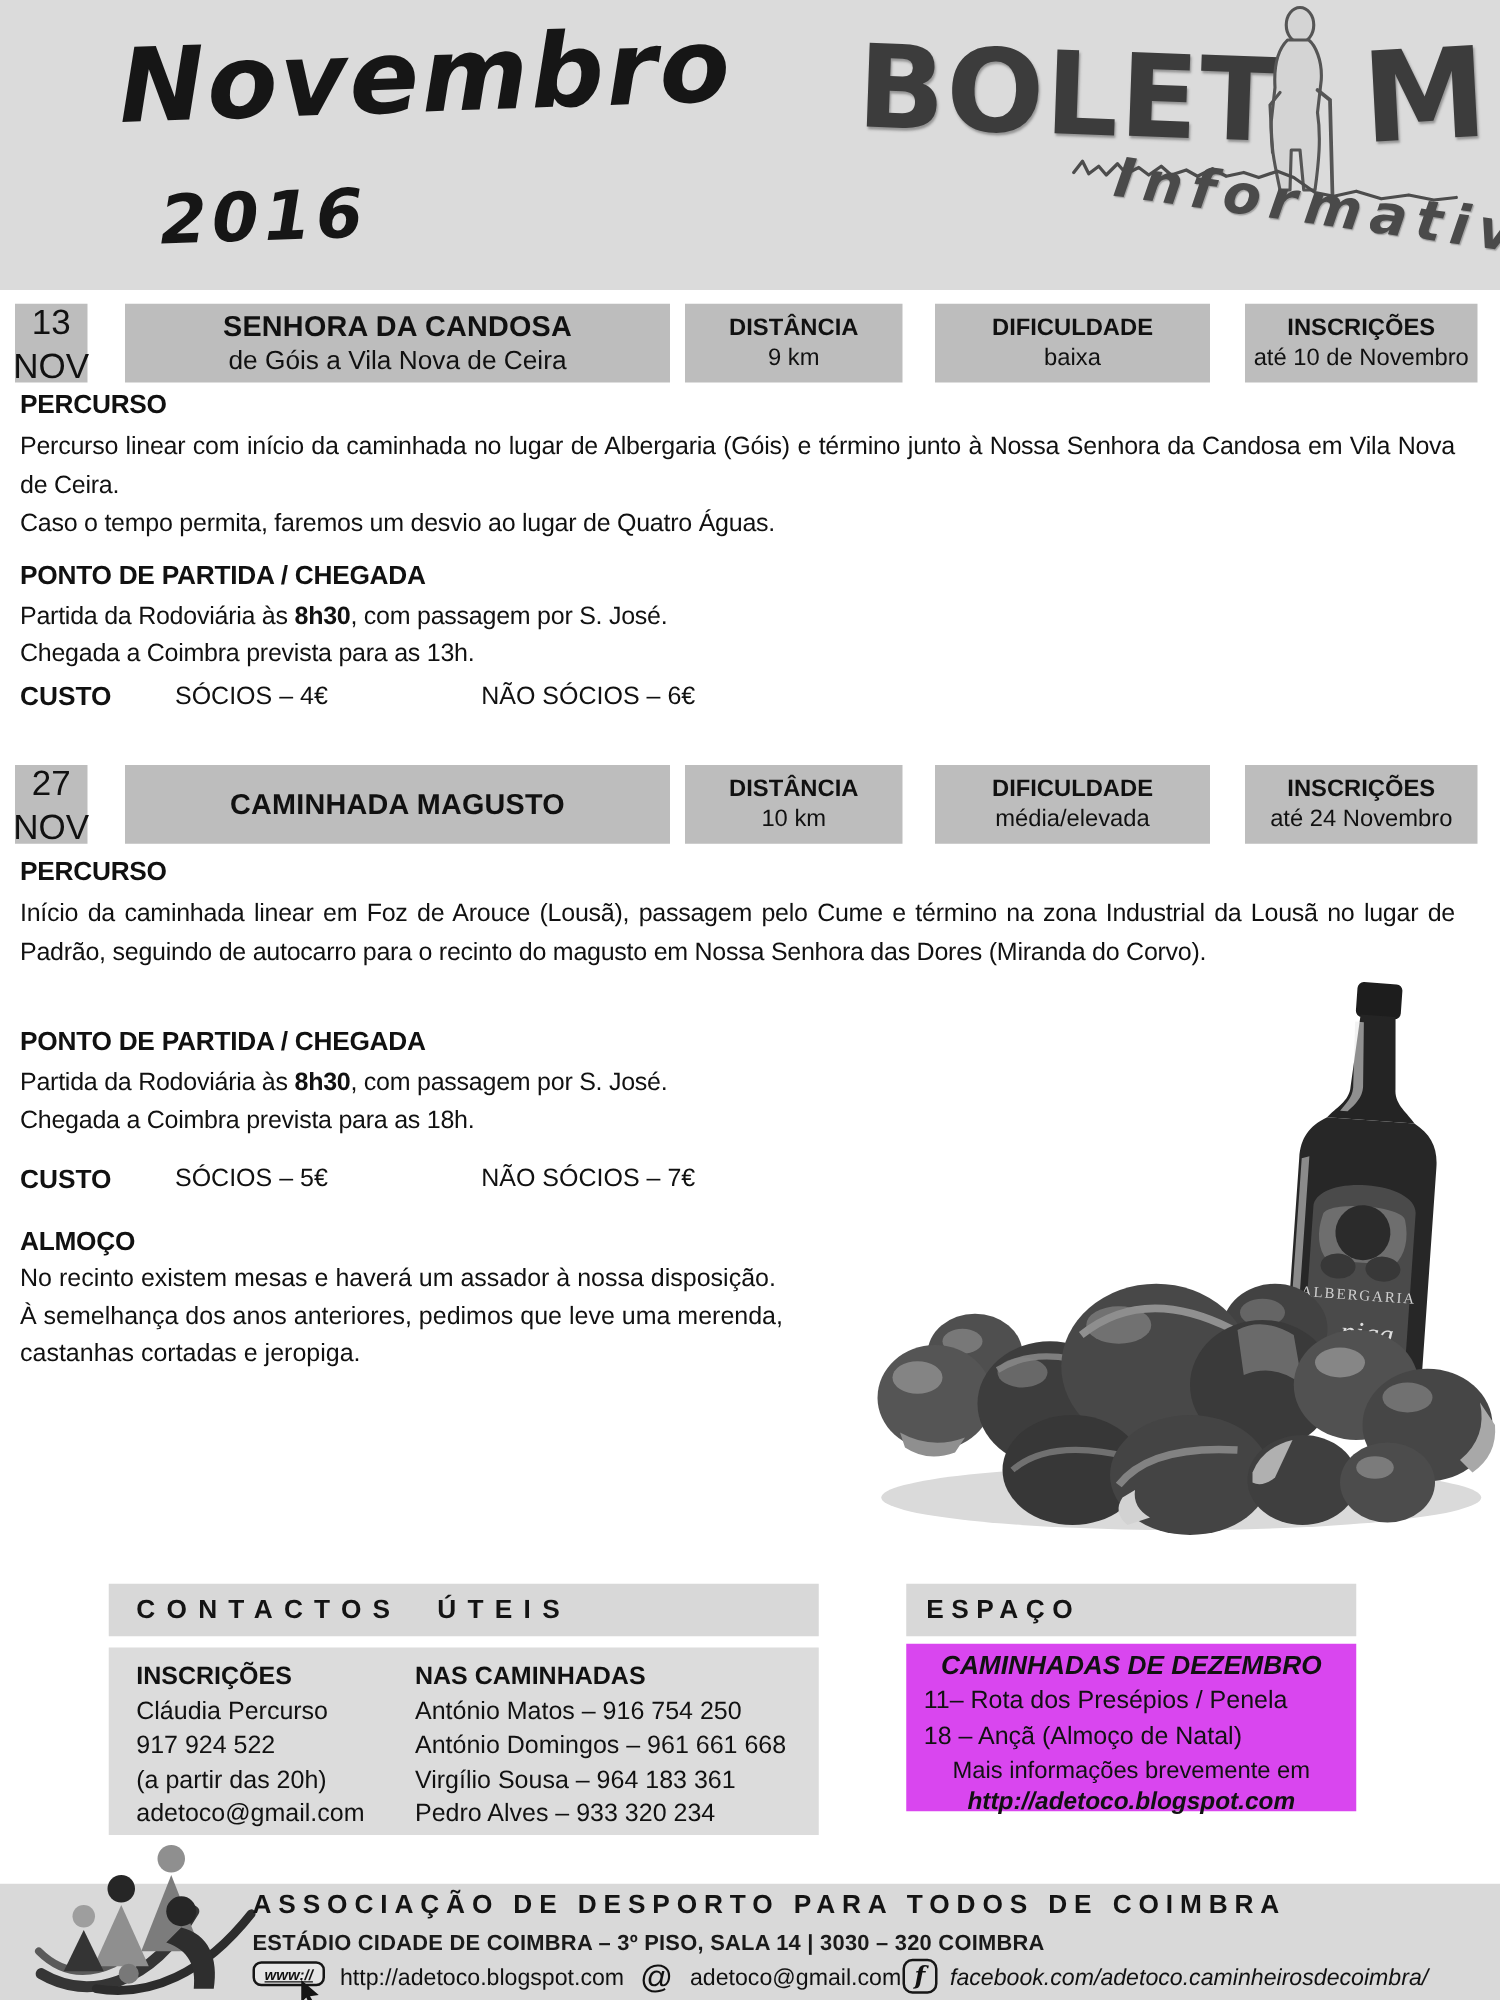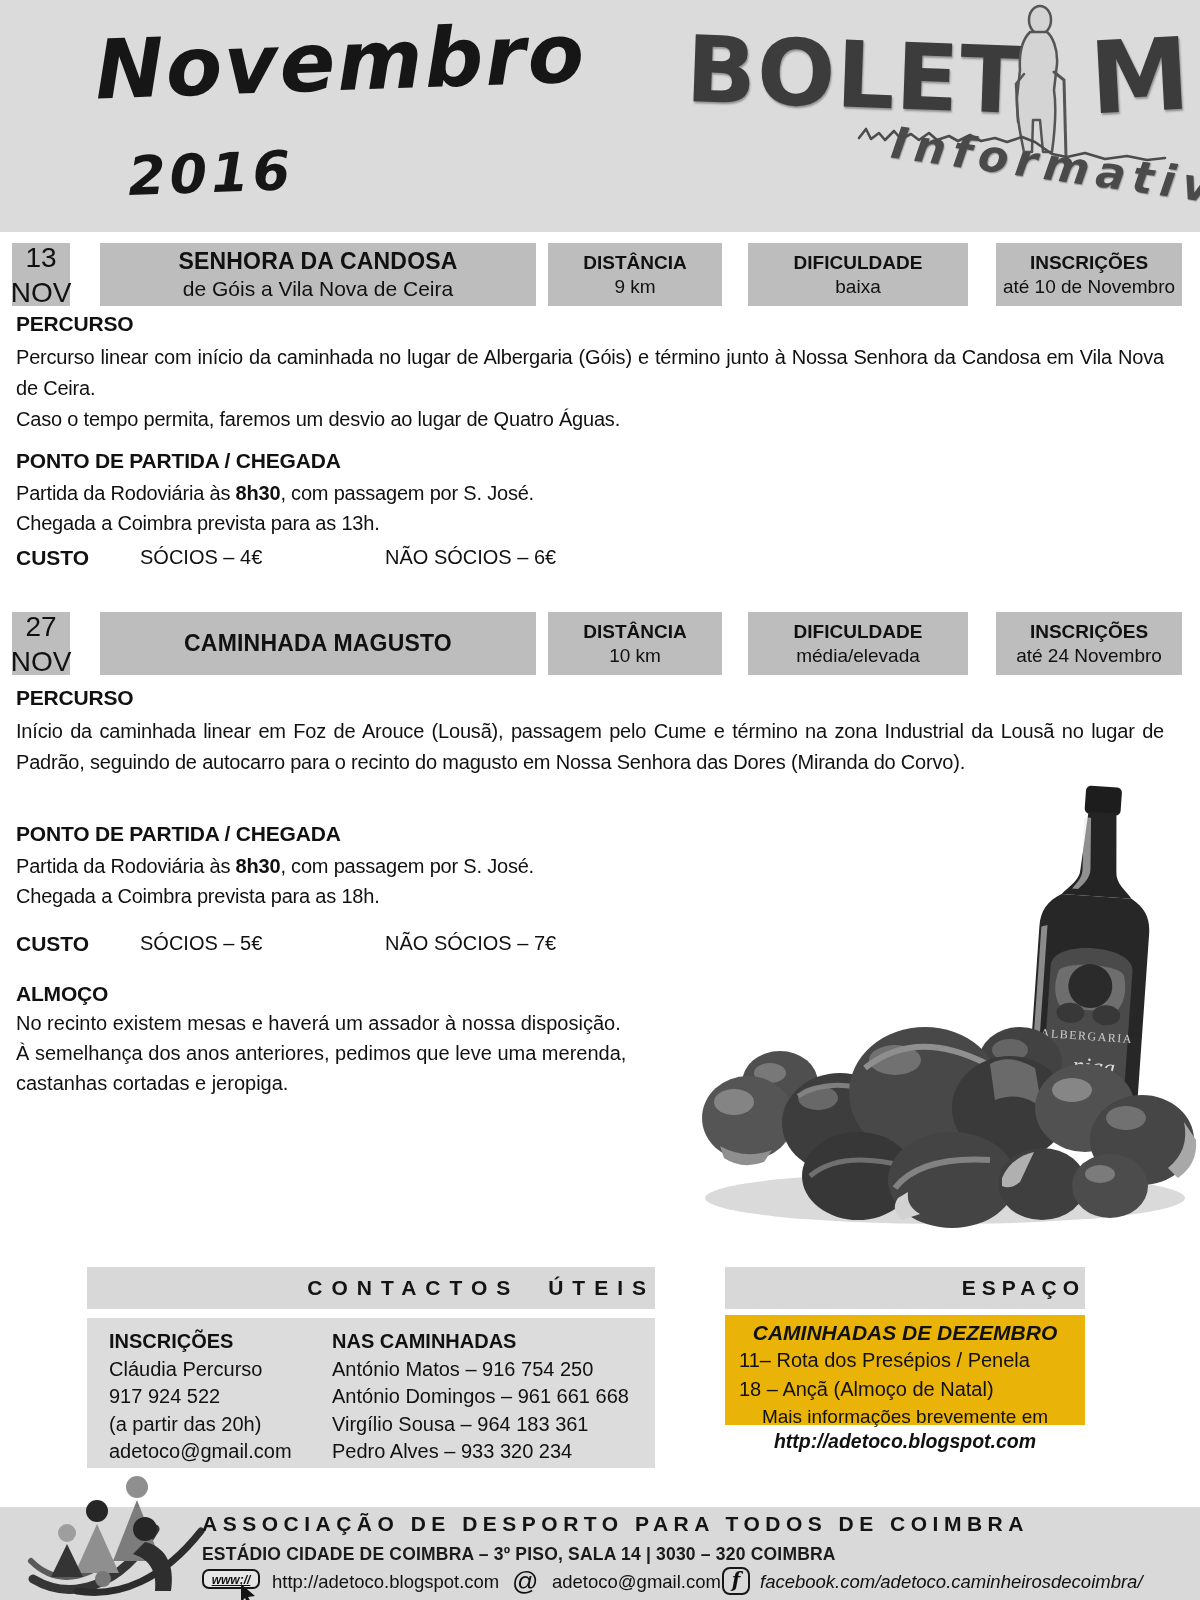--- a/index.html
+++ b/index.html
@@ -45,31 +45,31 @@
   .cost-row { position:absolute; left:0; width:1088px; height:30px; font-size:20px; }
   .cost-label { position:absolute; left:16px; font-weight:bold; font-size:21px; }
   .cost-members { position:absolute; left:140px; }
   .cost-nonmembers { position:absolute; left:385px; }
   .lunch-line { position:absolute; left:16px; width:690px; font-size:20px; }
 
   
   .photo { position:absolute; left:690px; top:778px; width:510px; height:455px; }
 
   
-  .panel-bar { position:absolute; background:#d8d8d8; font-weight:bold; font-size:21px; color:#141414;text-align:right; }
+  .panel-bar { position:absolute; background:#d8d8d8; font-weight:bold; font-size:21px; color:#141414; }
   .contacts-bar { left:87px; top:1267px; width:568px; height:42px; line-height:42px;
     padding-left:22px; letter-spacing:9px; word-spacing:14px; }
   .info-bar { left:725px; top:1267px; width:360px; height:42px; line-height:42px;
     padding-left:16px; letter-spacing:6px; word-spacing:10px; }
   .contacts-body { position:absolute; left:87px; top:1318px; width:568px; height:150px; background:#dcdcdc; }
   .contact-col { position:absolute; top:10px; font-size:20px; line-height:27.5px; }
   .contact-col-1 { left:22px; width:215px; }
   .contact-col-2 { left:245px; width:315px; }
   .contact-col .col-label { font-weight:bold; }
-  .info-body { position:absolute; left:725px; top:1315px; width:360px; height:110px; background:#eab308; padding-top:5px; }
+  .info-body { position:absolute; left:725px; top:1315px; width:360px; height:134px; background:#d946ef; padding-top:5px; }
   .info-title { text-align:center; font-weight:bold; font-style:italic; font-size:21px; line-height:26px; }
   .info-line { margin-left:14px; font-size:20px; line-height:29px; }
   .info-note { text-align:center; font-size:19px; line-height:25px; }
   .info-url { text-align:center; font-weight:bold; font-style:italic; font-size:19.5px; line-height:25px; }
 
   
   .footer { position:absolute; left:0; top:1507px; width:1200px; height:93px; background:#d9d9d9; }
   .footer-logo { position:absolute; left:25px; top:1473px; }
   .footer-org { position:absolute; left:202px; top:1512px; font-size:21px; font-weight:bold; letter-spacing:5.5px; color:#141414; }
   .footer-address { position:absolute; left:202px; top:1544px; font-size:17.5px; font-weight:bold; letter-spacing:.2px; color:#1a1a1a; }

